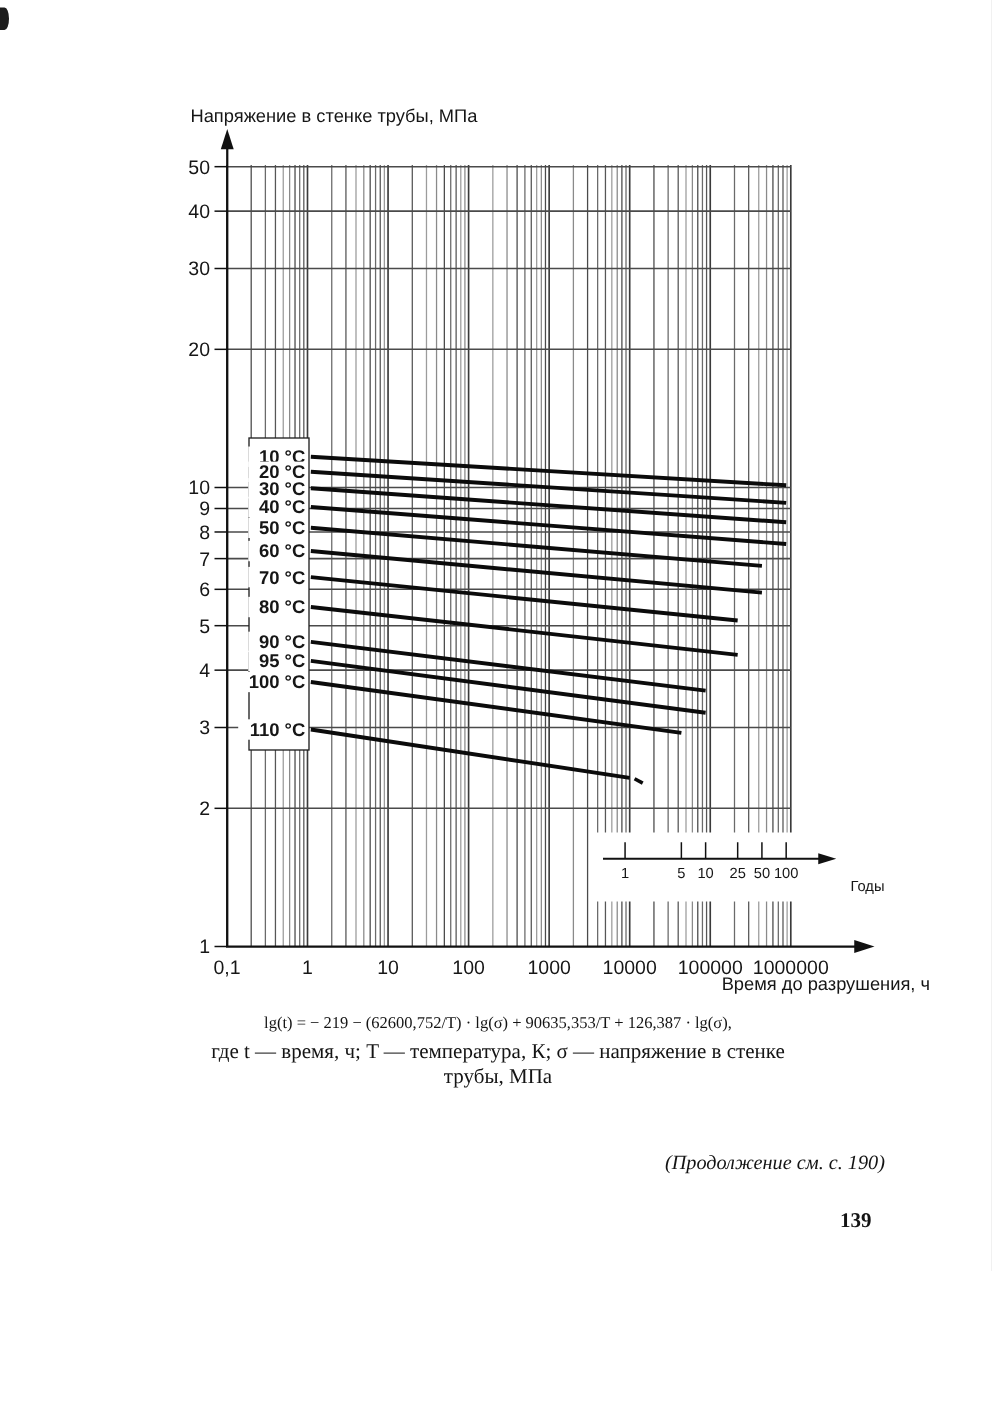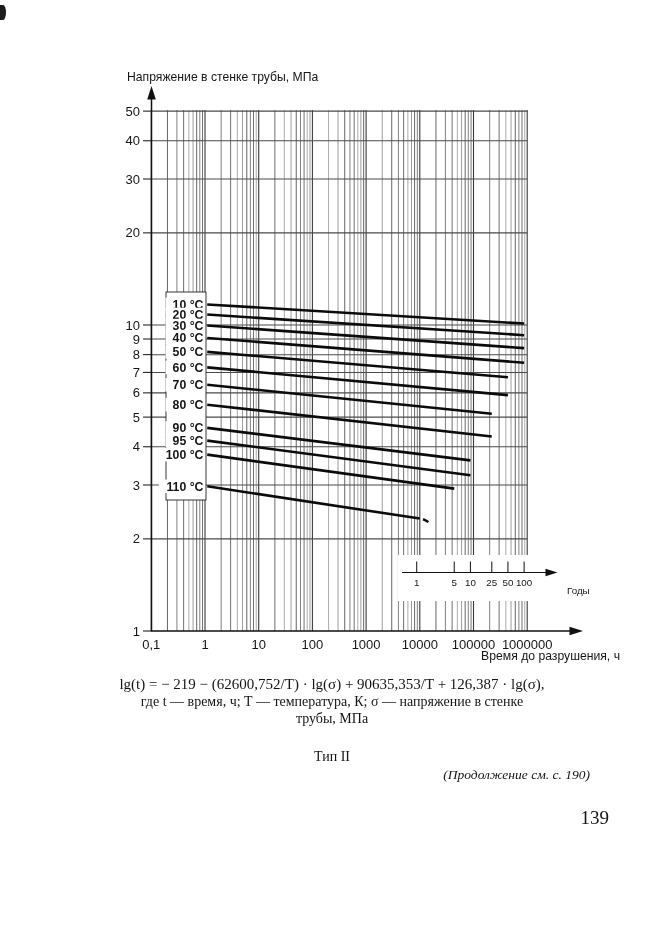--- a/index.html
+++ b/index.html
@@ -10,32 +10,32 @@
   .scan-speck{
     position:absolute;left:0;top:5px;width:6px;height:15px;background:#1c1c1c;
     border-radius:0 70% 70% 0;
   }
   #chart{position:absolute;left:0;top:0;}
   #chart text{font-family:"Liberation Sans",sans-serif;fill:#161616;}
   .doc-text{
     position:absolute;left:58px;width:548px;text-align:center;
     font-family:"Liberation Serif",serif;font-size:14px;color:#141414;white-space:nowrap;
   }
-  .formula{top:676px;font-size:15px;}
+  .formula{top:676px;font-size:11px;}
   .where1{top:694px;}
   .where2{top:711px;}
   .cap1{top:732px;word-spacing:3px;}
   .cap2{top:749px;}
   .cont{
     position:absolute;top:767px;right:71px;font-family:"Liberation Serif",serif;
     font-style:italic;font-size:13.5px;color:#141414;white-space:nowrap;
   }
   .pageno{
-    position:absolute;top:807px;right:52px;font-family:"Liberation Serif",serif;
-    font-size:19px;color:#141414;
+    position:absolute;top:807px;right:80px;font-family:"Liberation Serif",serif;
+    font-size:14px;color:#141414;font-weight:bold;
   }
 </style>
 </head>
 <body>
 
 <div class="page">
   <div class="scan-speck"></div>
 
   <svg id="chart" width="661" height="936" viewBox="0 0 661 936">
       <g>
@@ -225,16 +225,15 @@
         <text x="507.94715973407017" y="585.5" font-size="9.8px" text-anchor="middle">50</text>
         <line x1="524.112470501226" y1="561.5" x2="524.112470501226" y2="572.5" stroke="#111" stroke-width="1"></line>
         <text x="524.112470501226" y="585.5" font-size="9.8px" text-anchor="middle">100</text>
         <text x="567" y="594" font-size="9.8px" text-anchor="start">Годы</text>
       </g>
     </svg>
 
   <div class="doc-text formula">lg(t) = − 219 − (62600,752/T) · lg(σ) + 90635,353/T + 126,387 · lg(σ),</div>
   <div class="doc-text where2">трубы, МПа</div>
   <div class="doc-text where1">где t — время, ч; T — температура, К; σ — напряжение в стенке</div>
-  <div class="doc-text cap2">Тип II</div>
   <div class="cont">(Продолжение см. с. 190)</div>
   <div class="pageno">139</div>
 </div>
 
 </body></html>

